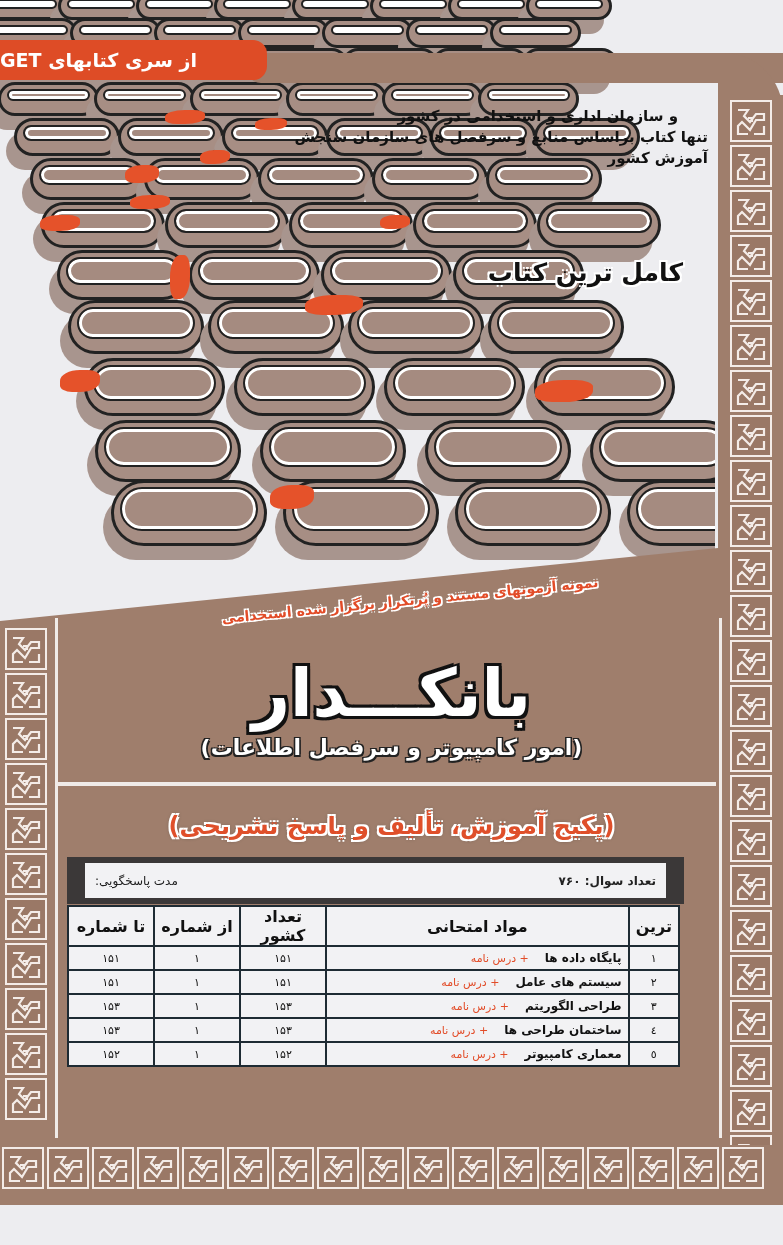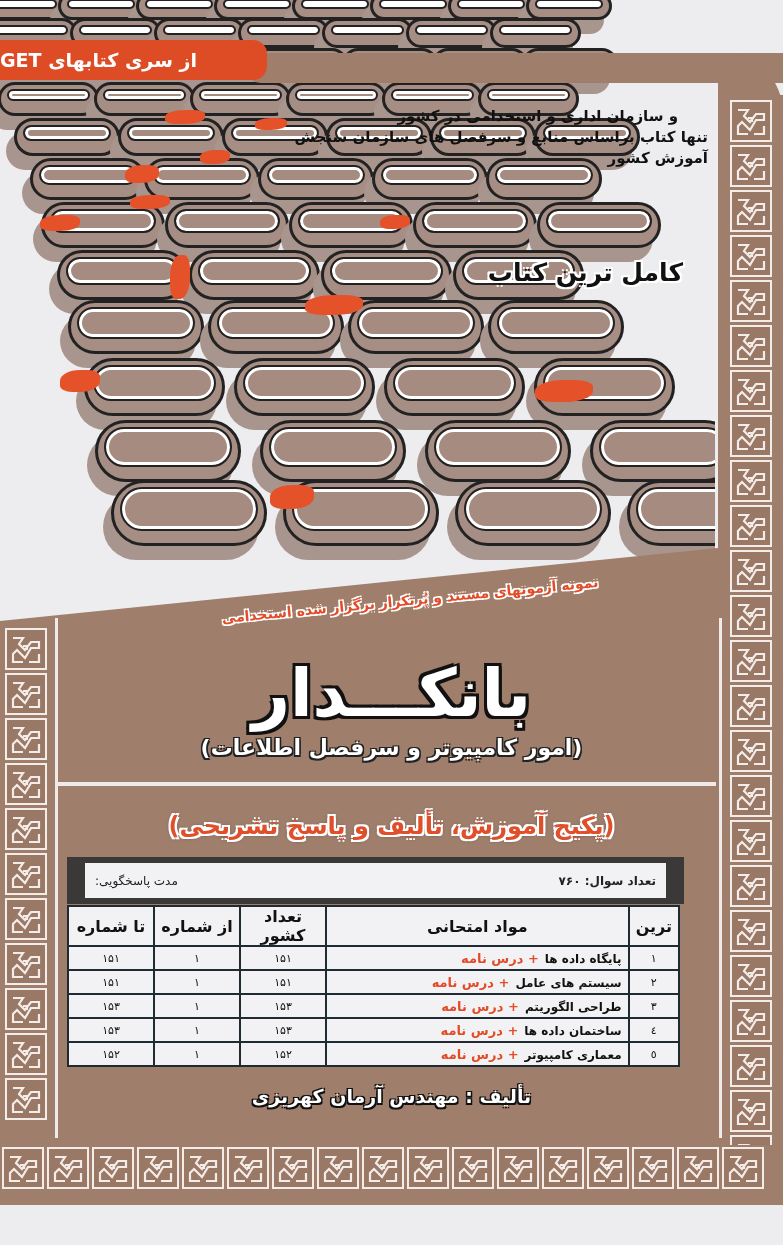--- a/index.html
+++ b/index.html
@@ -33,21 +33,21 @@
   .divider{position:absolute;left:57px;top:782px;width:659px;height:4px;background:#f0ebe8;}
   .package{position:absolute;left:0;width:783px;top:812px;text-align:center;direction:rtl;font-size:24px;font-weight:bold;color:#df4f2a;text-shadow:-2px -2px 0 #fff,2px -2px 0 #fff,-2px 2px 0 #fff,2px 2px 0 #fff,0 0 4px #333;z-index:6;}
   
   .infobox{position:absolute;left:67px;top:857px;width:617px;height:47px;background:#3b3838;box-sizing:border-box;padding:6px 18px;}
   .infobox-inner{width:100%;height:100%;background:#f2f2f4;display:flex;justify-content:space-between;align-items:center;direction:rtl;padding:0 10px;box-sizing:border-box;font-size:12px;font-weight:bold;color:#222;}
   .infobox-inner span:last-child{font-weight:normal;}
   table.exam{position:absolute;left:67px;top:905px;width:613px;border-collapse:collapse;direction:rtl;background:#f2f2f4;font-size:11px;}
   table.exam th,table.exam td{border:2px solid #1e2b33;height:22px;padding:0 6px;text-align:center;color:#111;}
   table.exam th{font-weight:bold;font-size:16px;height:23px;}
   table.exam td.subj{text-align:right;font-weight:bold;font-size:12px;}
-  table.exam td.subj .plus{color:#e24c28;font-weight:bold;font-size:13px;margin-right:6px;}
+  table.exam td.subj .plus{color:#e24c28;font-weight:normal;font-size:11px;margin-right:16px;}
   .author{position:absolute;left:0;width:783px;top:1085px;text-align:center;direction:rtl;font-size:19px;font-weight:bold;color:#fff;text-shadow:-1.5px -1.5px 0 #111,1.5px -1.5px 0 #111,-1.5px 1.5px 0 #111,1.5px 1.5px 0 #111;z-index:6;}
   .bottom-row{position:absolute;left:0;top:1145px;width:783px;height:60px;background:#9f7e6c;}
 </style>
 </head>
 <body>
 
 <div class="page">
 
   <div class="illus" id="illus">
       <div class="can" style="left: -20px; top: -8px; width: 80px; height: 22px;"></div>
@@ -556,29 +556,28 @@
         </tr>
         <tr>
           <td>۳</td>
           <td class="subj"><span>طراحی الگوریتم</span><span class="plus">+ درس نامه</span></td>
           <td>۱۵۳</td>
           <td>۱</td>
           <td>۱۵۳</td>
         </tr>
         <tr>
           <td>٤</td>
-          <td class="subj"><span>ساختمان داده ها</span><span class="plus">+ درس نامه</span></td>
+          <td class="subj"><span>ساختمان طراحی ها</span><span class="plus">+ درس نامه</span></td>
           <td>۱۵۳</td>
           <td>۱</td>
           <td>۱۵۳</td>
         </tr>
         <tr>
           <td>٥</td>
           <td class="subj"><span>معماری کامپیوتر</span><span class="plus">+ درس نامه</span></td>
           <td>۱۵۲</td>
           <td>۱</td>
           <td>۱۵۲</td>
         </tr>
       </tbody>
   </table>
 
-  <div class="author">تألیف : مهندس آرمان کهریزی</div>
 </div>
 
 </body></html>

